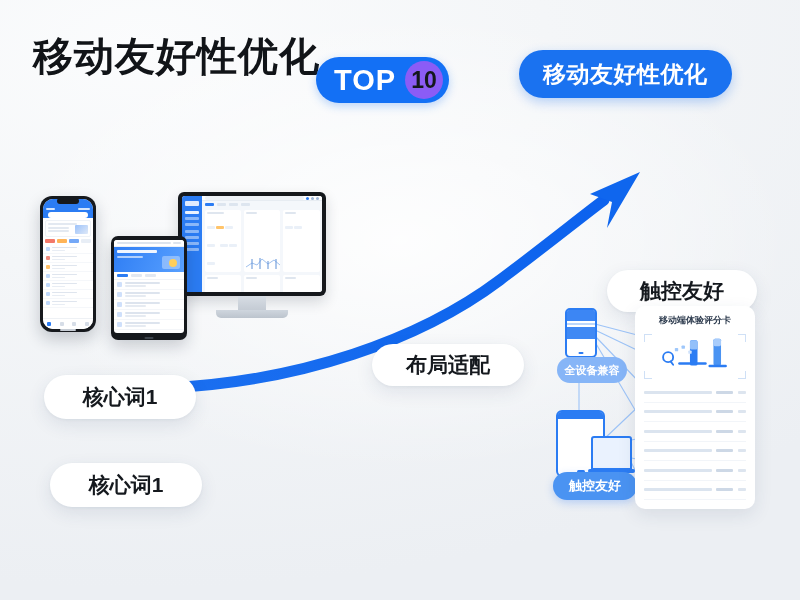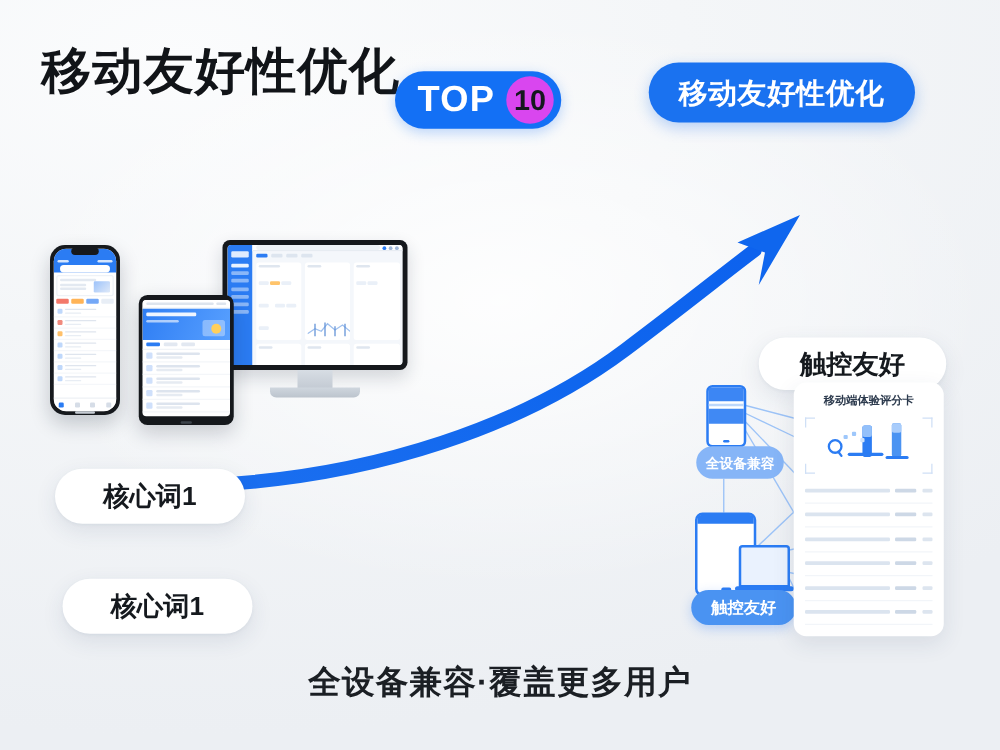--- a/index.html
+++ b/index.html
@@ -33,21 +33,21 @@
     height:46px;display:flex;align-items:center;
     background:#1370f5;border-radius:24px;
     padding:0 6px 0 18px;
     box-shadow:0 3px 10px rgba(19,112,245,.28);
   }
   .top-badge .tb-word{
     color:#fff;font-size:29px;font-weight:700;letter-spacing:1px;
     font-family:"Liberation Sans",sans-serif;margin-right:9px;
   }
   .top-badge .tb-num{
-    width:38px;height:38px;border-radius:19px;background:#d946ef;
+    width:38px;height:38px;border-radius:19px;background:#8b5cf6;
     color:#14181d;font-size:23px;font-weight:700;
     display:flex;align-items:center;justify-content:center;
   }
   .pill-blue{
     position:absolute;left:519px;top:50px;
     height:48px;display:flex;align-items:center;justify-content:center;
     padding:0 24px;border-radius:24px;background:#1a72f0;
     color:#fff;font-size:23px;font-weight:700;letter-spacing:.5px;
     box-shadow:0 4px 12px rgba(26,114,240,.3);
     white-space:nowrap;
@@ -245,21 +245,20 @@
 
   <div class="hdr-title">移动友好性优化</div>
 
   <div class="top-badge">
     <span class="tb-word">TOP</span>
     <span class="tb-num">10</span>
   </div>
 
   <div class="pill-blue">移动友好性优化</div>
 
-  <div class="foot-title">全设备兼容·覆盖更多用户</div>
 
   <svg class="arrow-svg" viewBox="0 0 800 280">
     <defs>
       <linearGradient id="agrad" x1="0" y1="1" x2="1" y2="0">
         <stop offset="0%" stop-color="#1b6ff0"></stop>
         <stop offset="55%" stop-color="#0f66ee"></stop>
         <stop offset="100%" stop-color="#0d62ee"></stop>
       </linearGradient>
     </defs>
     <path d="M166,238 C300,232 420,190 500,130 C548,94 580,68 604,50" fill="none" stroke="url(#agrad)" stroke-width="11" stroke-linecap="round"></path>
@@ -468,20 +467,21 @@
             <i></i>
             <i></i>
         </div>
       </div>
       <div class="ph-home"></div>
     </div>
   </div>
 
   <div class="wpill" id="pill-kw1">核心词1</div>
   <div class="wpill" id="pill-kw3">核心词1</div>
+  <div class="wpill" id="pill-layout">布局适配</div>
   <div class="wpill" id="pill-touch">触控友好</div>
 
   <div class="panel">
 
     <svg class="links" viewBox="0 0 232 215">
       <g stroke="#9cc3f7" stroke-width="1.1" fill="none">
         <line x1="44" y1="24" x2="90" y2="36"></line>
         <line x1="44" y1="30" x2="90" y2="52"></line>
         <line x1="44" y1="36" x2="90" y2="84"></line>
         <line x1="44" y1="42" x2="90" y2="120"></line>

